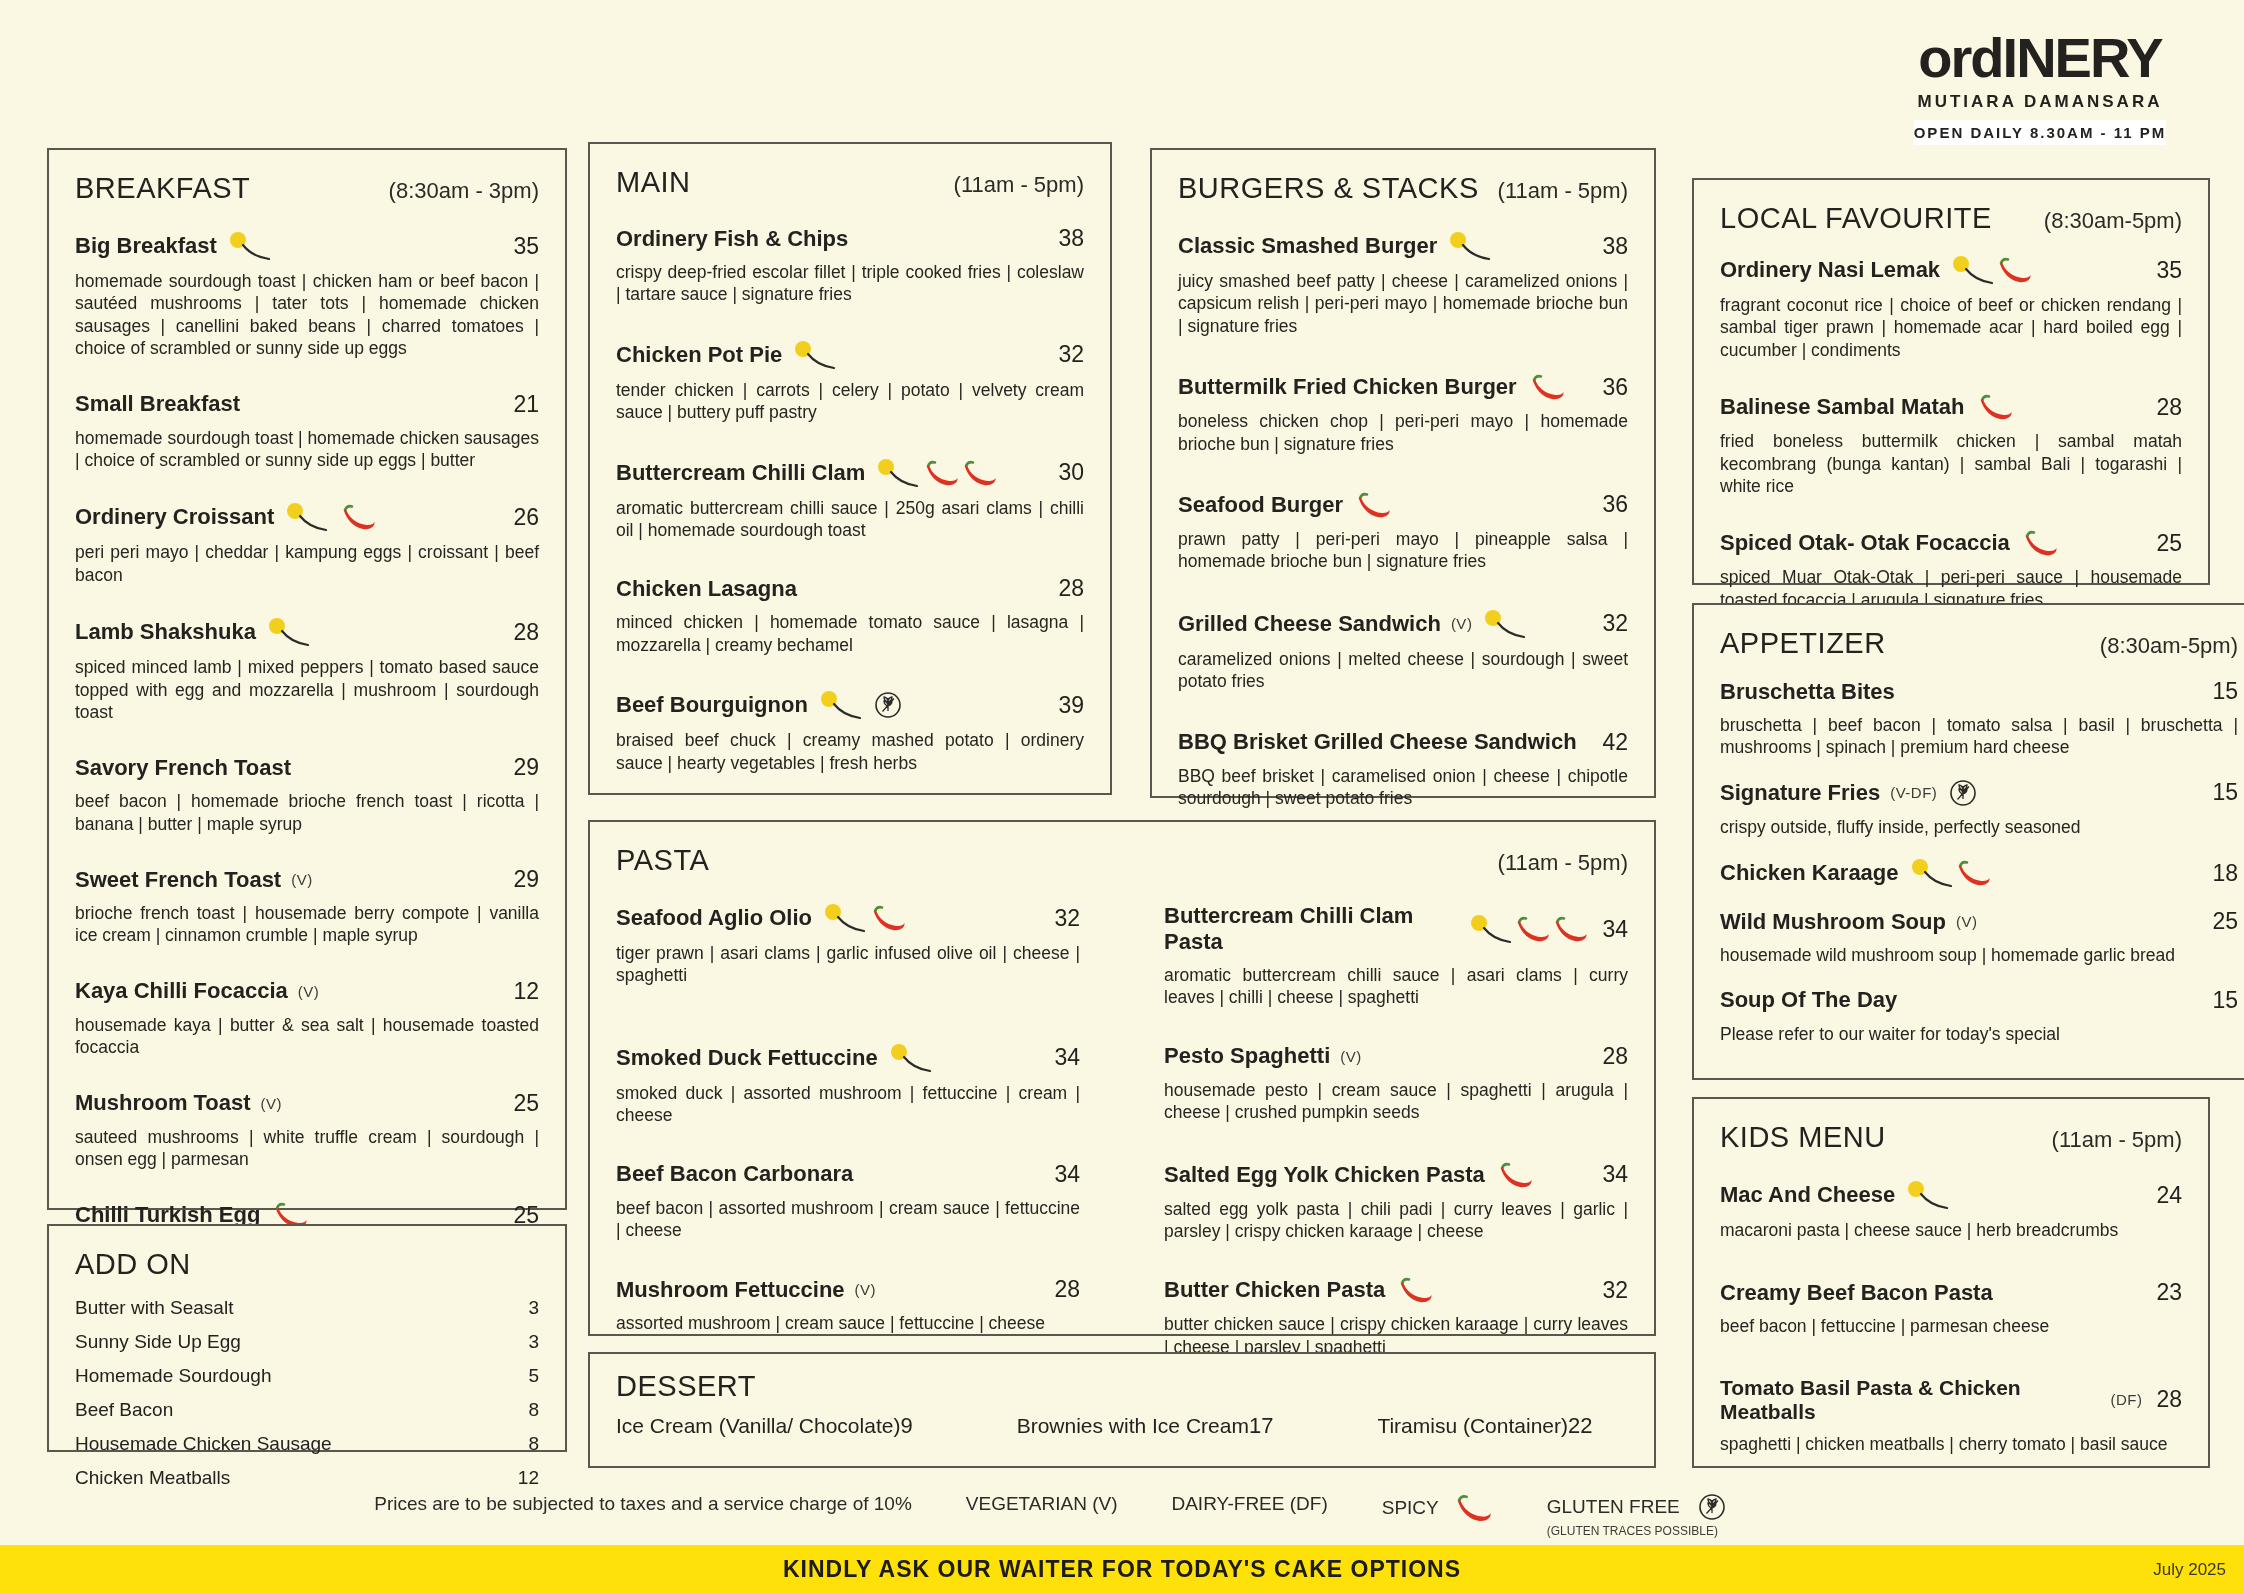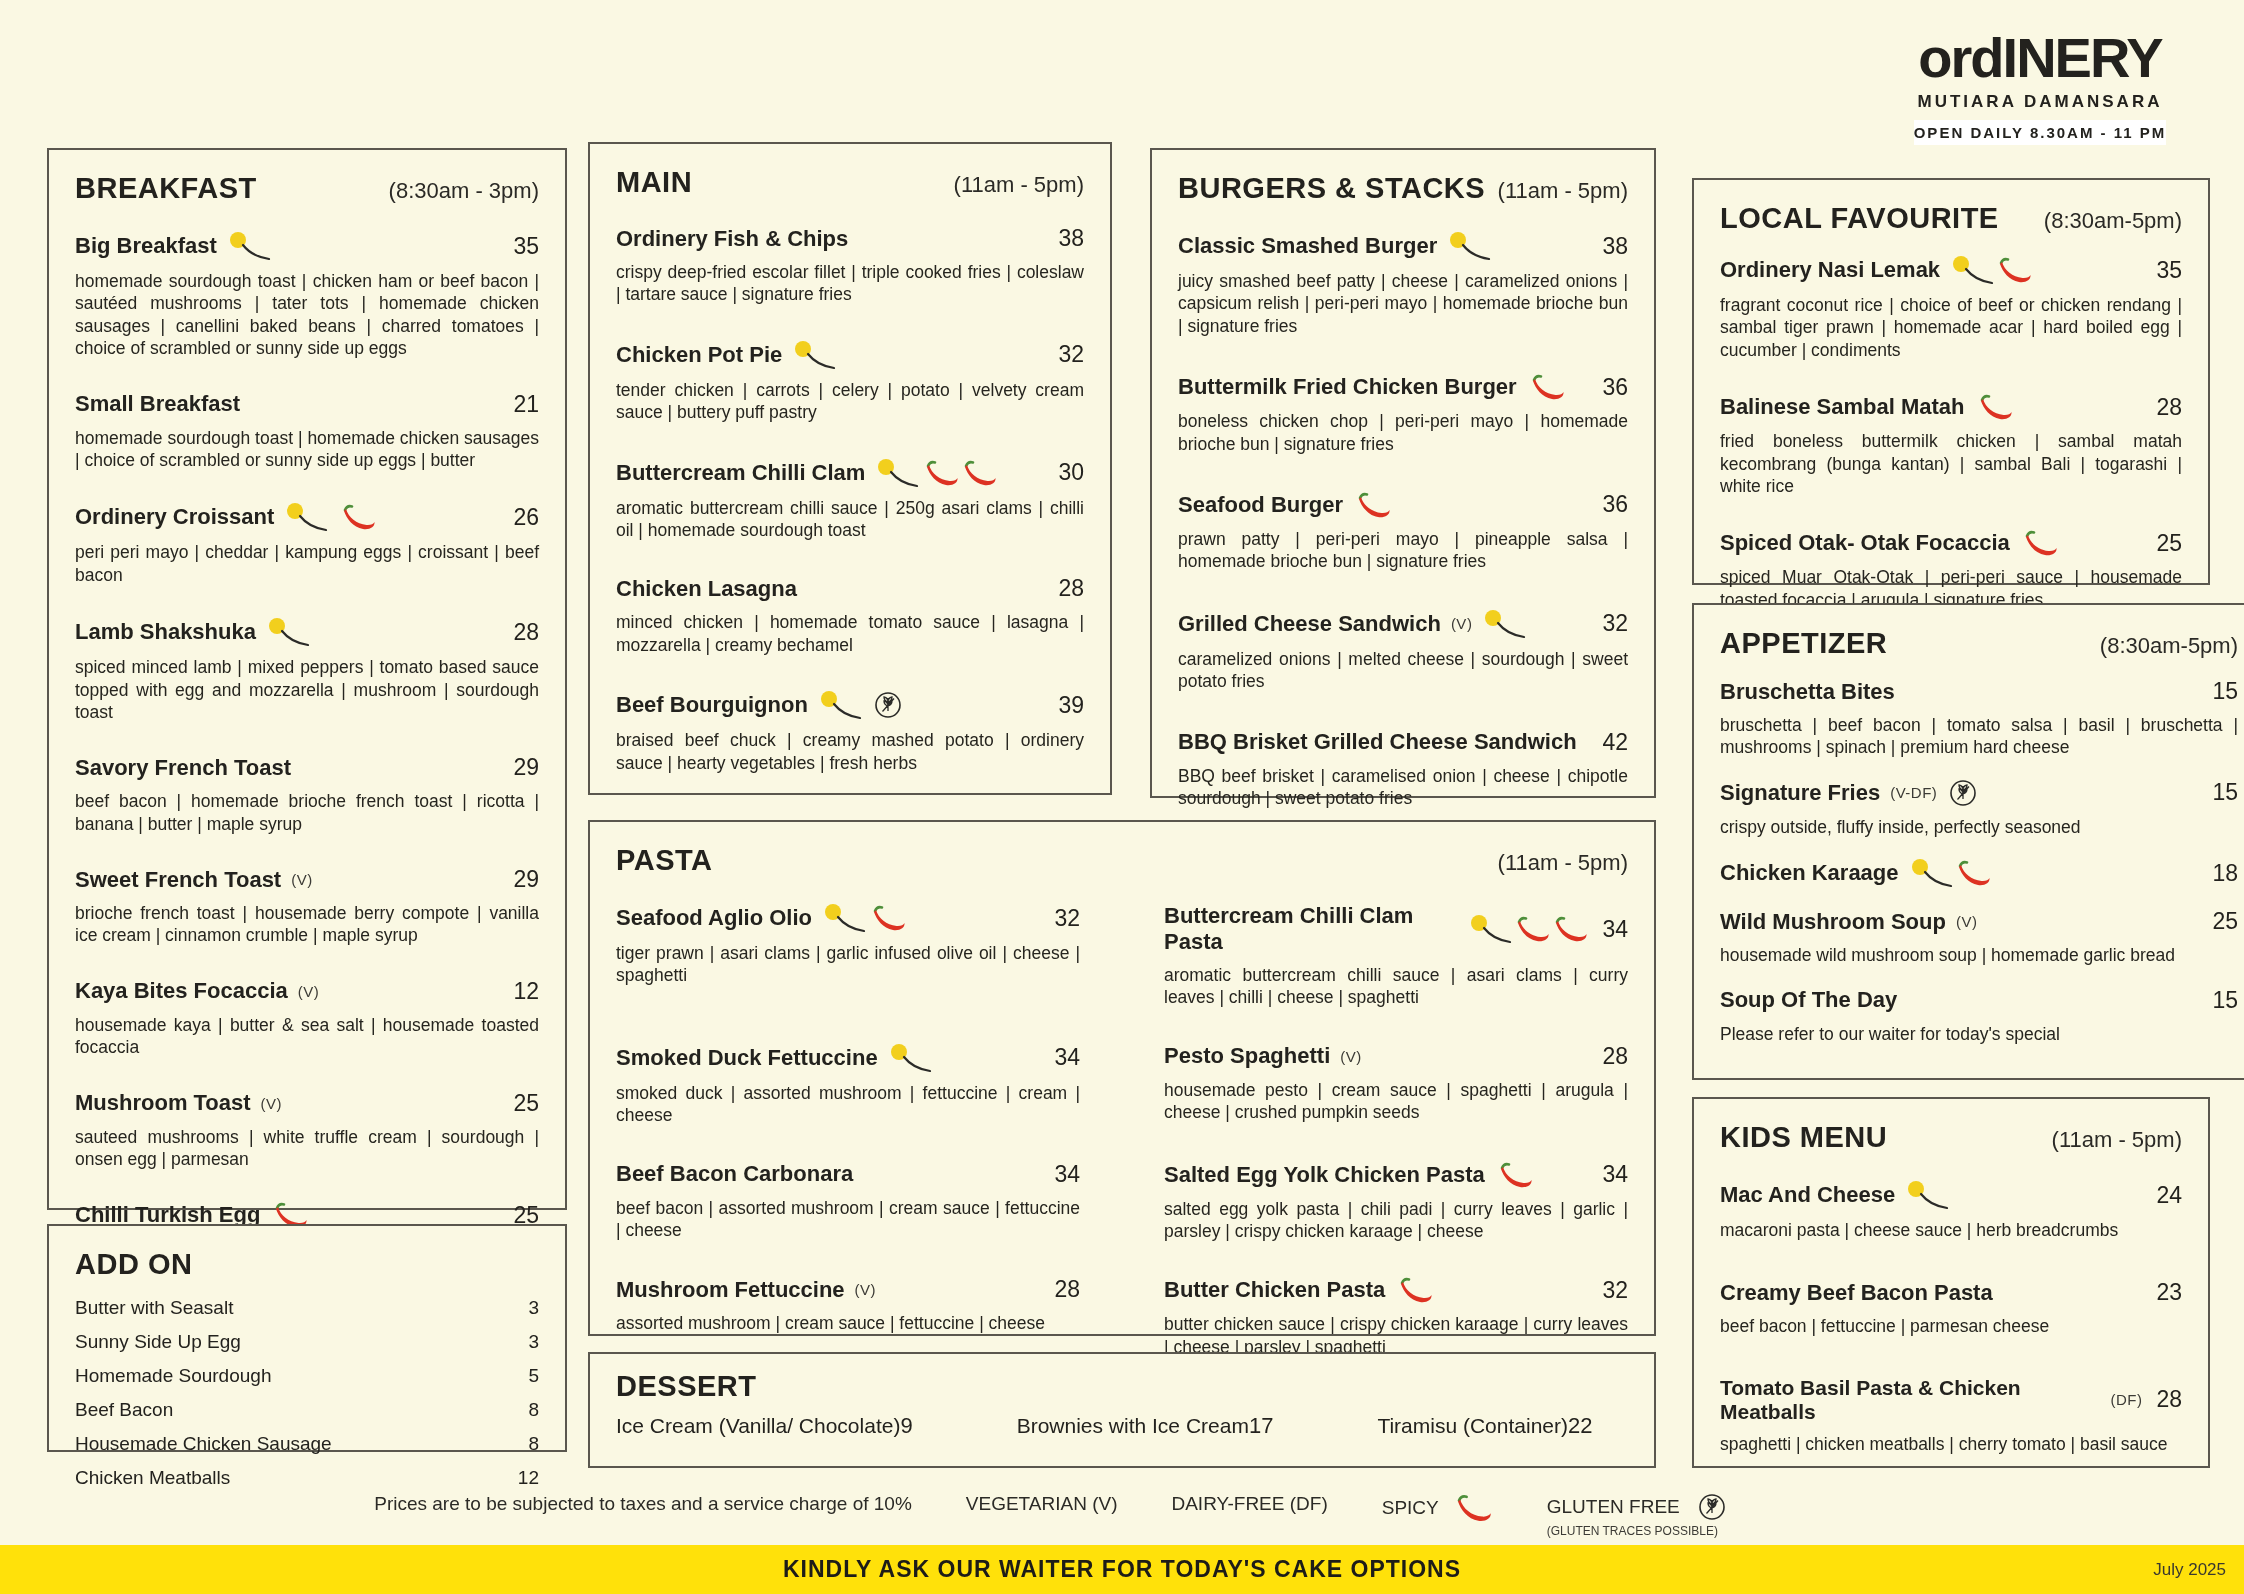--- a/index.html
+++ b/index.html
@@ -1,21 +1,21 @@
 <!DOCTYPE html>
 <html><head>
 <meta charset="utf-8">
 <style>
   * { margin:0; padding:0; box-sizing:border-box; }
   body { background:#e8e6d8; font-family:"Liberation Sans", sans-serif; color:#23221e; }
   .page { position:relative; width:2244px; height:1594px; background:#FAF8E3; overflow:hidden; }
 
   .box { position:absolute; border:2px solid #5a574e; padding:22px 26px; background:#FAF8E3; }
   .sec-head { display:flex; justify-content:space-between; align-items:baseline; margin-bottom:26px; }
-  .sec-title { font-size:29px; font-weight:700; letter-spacing:.5px; }
+  .sec-title { font-size:29px; font-weight:400; letter-spacing:.5px; }
   .sec-hours { font-size:22px; font-weight:400; color:#2b2a26; }
 
   .item { margin-bottom:31px; }
   .row { display:flex; align-items:center; }
   .iname { font-size:22px; font-weight:700; }
   .badge { font-size:15px; font-weight:500; color:#3c3b36; margin-left:10px; letter-spacing:.5px; }
   .badge:empty { display:none; }
   .icon { margin-left:12px; display:inline-flex; align-items:center; }
   .price { margin-left:auto; font-size:23px; font-weight:400; padding-left:14px; }
   .desc { margin-top:9px; font-size:17.5px; line-height:1.28; text-align:justify; color:#26251f; }
@@ -144,21 +144,21 @@
     <div class="item">
       <div class="row">
           <span class="iname">Sweet French Toast</span>
           <span class="badge">(V)</span>
           <span class="price">29</span>
         </div>
       <div class="desc">brioche french toast | housemade berry compote | vanilla ice cream | cinnamon crumble | maple syrup</div>
     </div>
     <div class="item">
       <div class="row">
-          <span class="iname">Kaya Bites Focaccia</span>
+          <span class="iname">Kaya Chilli Focaccia</span>
           <span class="badge">(V)</span>
           <span class="price">12</span>
         </div>
       <div class="desc">housemade kaya | butter &amp; sea salt | housemade toasted focaccia</div>
     </div>
     <div class="item">
       <div class="row">
           <span class="iname">Mushroom Toast</span>
           <span class="badge">(V)</span>
           <span class="price">25</span>

